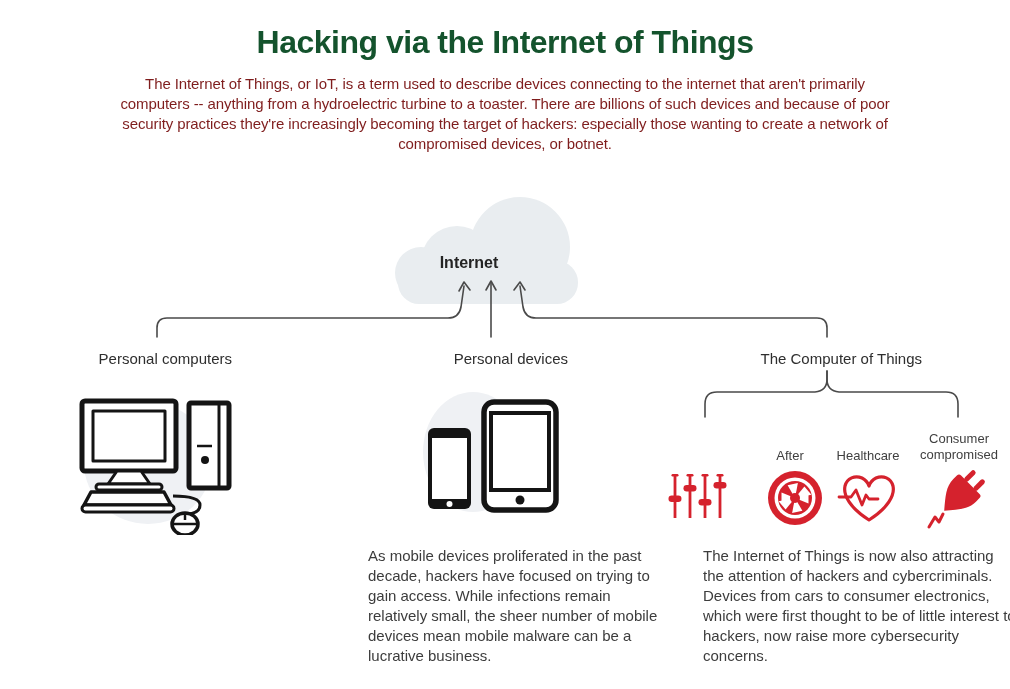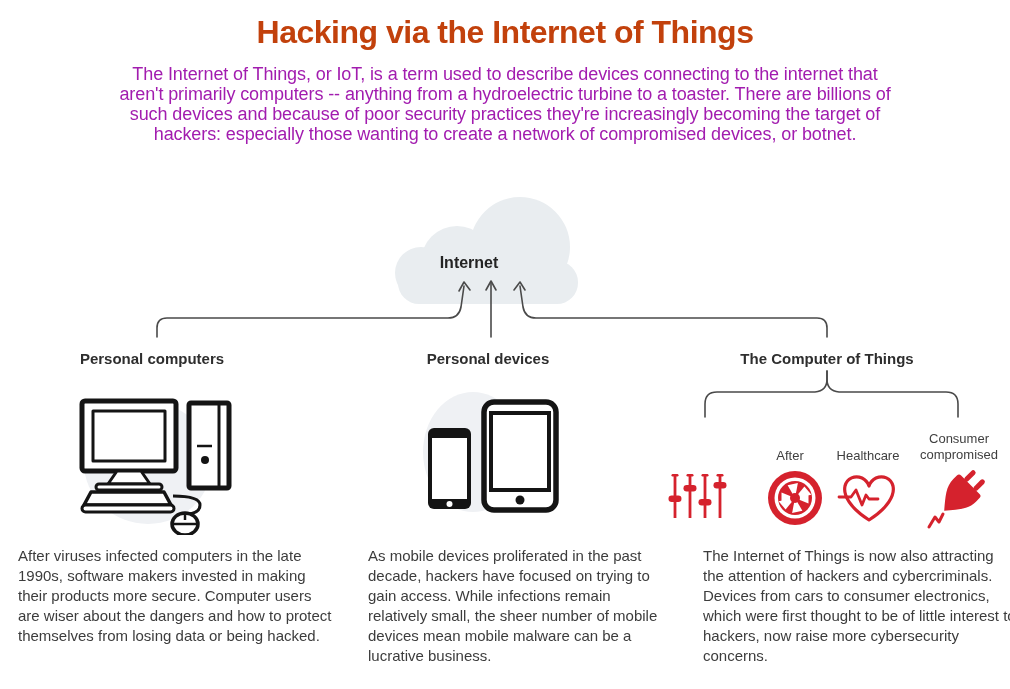--- a/index.html
+++ b/index.html
@@ -1,31 +1,31 @@
 <!DOCTYPE html>
 <html><head>
 <meta charset="utf-8">
 <style>
   html,body{margin:0;padding:0;background:#ffffff;}
   .page{
     position:relative;width:1010px;height:689px;background:#ffffff;overflow:hidden;
     font-family:"Liberation Sans","DejaVu Sans",sans-serif;color:#3c3c3c;
   }
   .title{
-    margin:2px;padding-top:12px;text-align:center;
-    font-size:32px;font-weight:bold;color:#c2410c;letter-spacing:-0.5px;
+    margin:12px;padding-top:12px;text-align:center;
+    font-size:32px;font-weight:bold;color:#14532d;letter-spacing:-0.5px;
   }
   .intro{
     width:784px;margin:13px auto 0;text-align:center;
-    font-size:18px;line-height:20px;color:#a21caf;letter-spacing:-0.1px;
+    font-size:15px;line-height:20px;color:#7f1d1d;letter-spacing:-0.1px;
   }
   .abs{position:absolute;}
   .lbl{
-    position:absolute;text-align:center;
-    font-size:15px;font-weight:bold;color:#2e2e2e;
+    position:absolute;text-align:right;
+    font-size:15px;font-weight:normal;color:#2e2e2e;
   }
   .cloud-lbl{
     position:absolute;text-align:center;
     font-size:16px;font-weight:bold;color:#242424;
   }
   .sub{
     position:absolute;text-align:center;
     font-size:13px;line-height:16px;color:#3f3f3f;
   }
   .col{
@@ -147,17 +147,16 @@
 
   <svg class="abs" style="left:926px;top:466px" width="66" height="64" viewBox="0 0 66 64">
     <g transform="rotate(45 33 30)" fill="#d5222d">
       <rect x="24" y="1" width="5" height="14" rx="2.5"></rect>
       <rect x="37" y="1" width="5" height="14" rx="2.5"></rect>
       <path d="M20,14 H46 A3,3 0 0 1 49,17 V22 C49,33 42,40 33,51 C24,40 17,33 17,22 V17 A3,3 0 0 1 20,14 Z"></path>
     </g>
     <path d="M3,61 L9,51 L13,56 L17,48" fill="none" stroke="#d5222d" stroke-width="3" stroke-linecap="round" stroke-linejoin="round"></path>
   </svg>
 
-  <div class="col" style="left:18px;width:318px">After viruses infected computers in the late 1990s, software makers invested in making their products more secure. Computer users are wiser about the dangers and how to protect themselves from losing data or being hacked.</div>
   <div class="col" style="left:368px;width:300px">As mobile devices proliferated in the past decade, hackers have focused on trying to gain access. While infections remain relatively small, the sheer number of mobile devices mean mobile malware can be a lucrative business.</div>
   <div class="col" style="left:703px;width:315px">The Internet of Things is now also attracting the attention of hackers and cybercriminals. Devices from cars to consumer electronics, which were first thought to be of little interest to hackers, now raise more cybersecurity concerns.</div>
 
 </div>
 
 </body></html>

